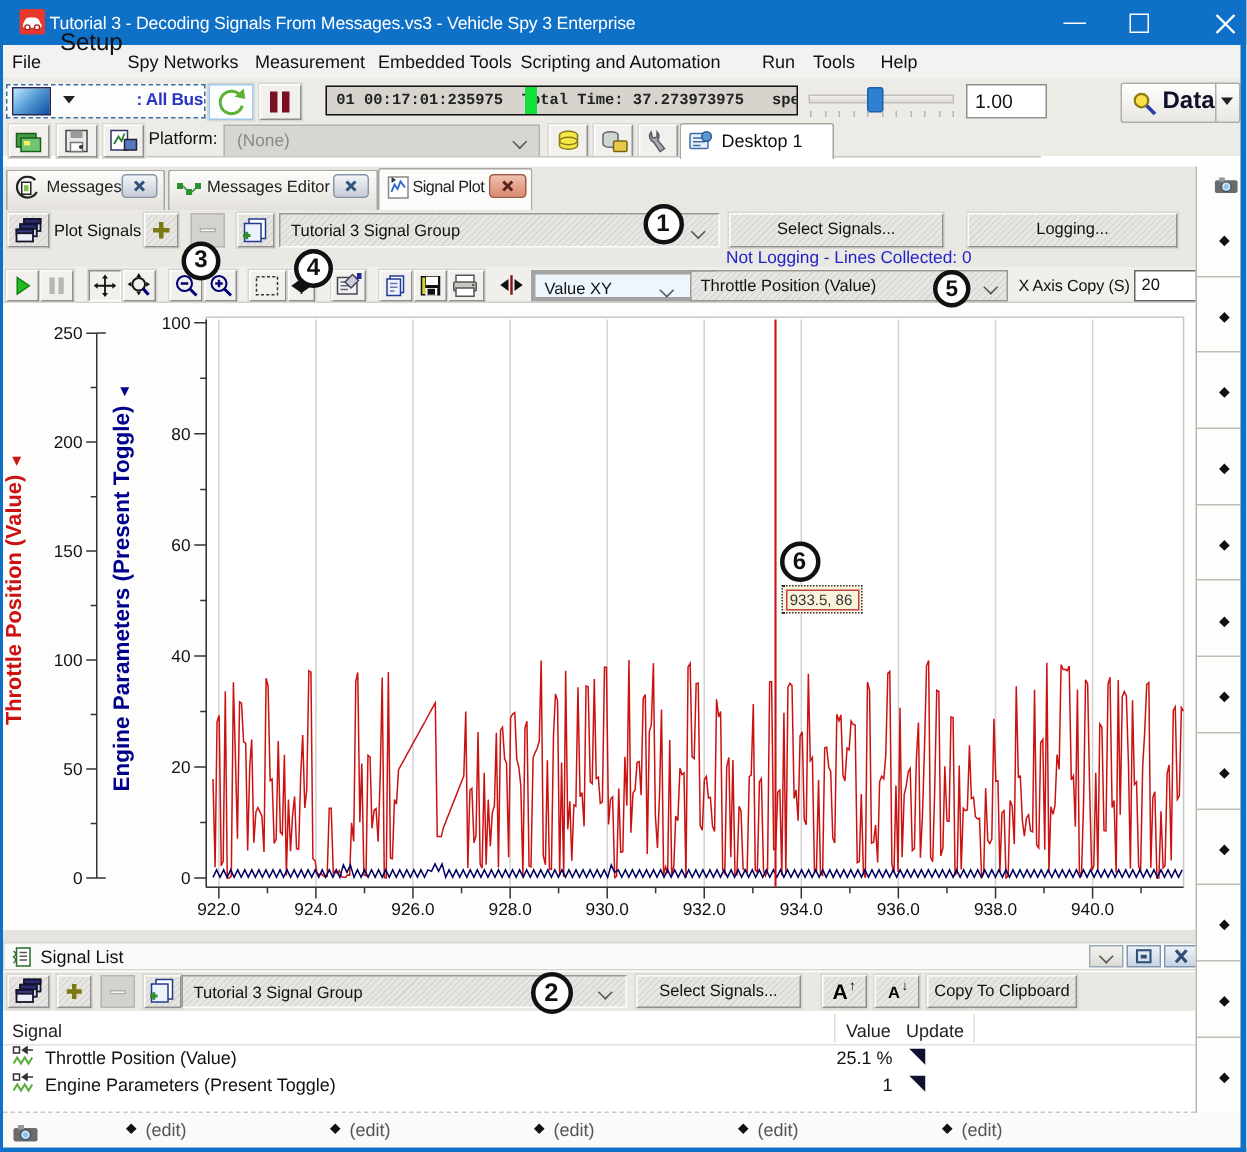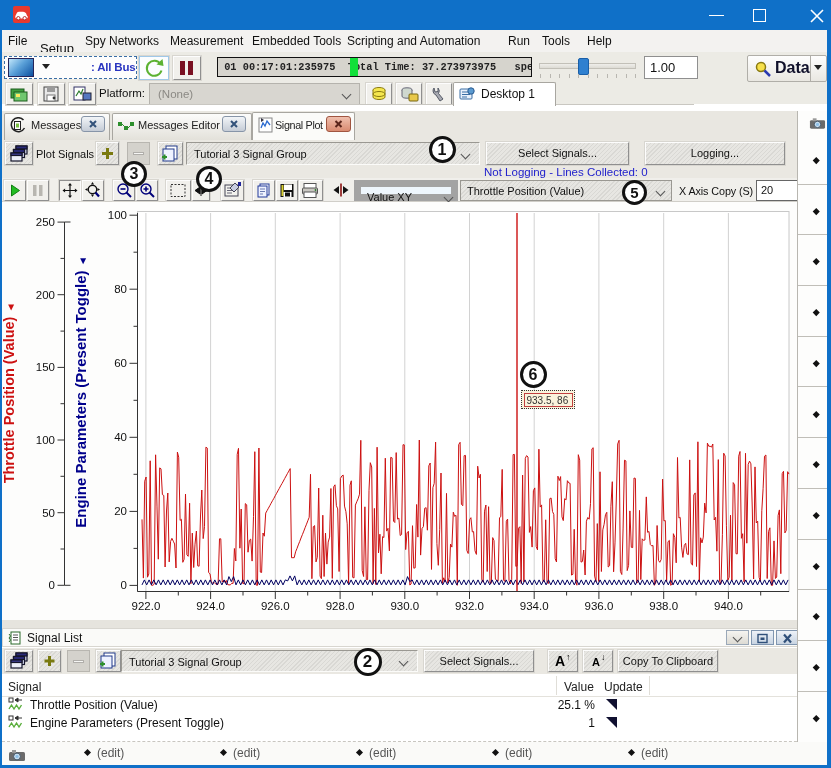--- a/index.html
+++ b/index.html
@@ -14,29 +14,30 @@
 
 <div class="abs" style="left:0;top:0;width:831px;height:30px;background:#0f70c8;"></div>
 <div class="abs" style="left:13px;top:6px;width:17px;height:17px;background:#e8392e;border-radius:2px;">
  <svg width="17" height="17" viewBox="0 0 15 15">
         <path d="M2 9 L3.5 6 Q4 5 5.5 5 L9 5 Q10.5 5 11.5 6.5 L12.5 9 Z" fill="#fff"></path>
         <rect x="2" y="8.5" width="11" height="2.5" rx="1" fill="#fff"></rect>
         <circle cx="4.7" cy="10.8" r="1.5" fill="#fff" stroke="#b02020" stroke-width="0.8"></circle>
         <circle cx="10.3" cy="10.8" r="1.5" fill="#fff" stroke="#b02020" stroke-width="0.8"></circle>
       </svg>
 </div>
+<div class="abs" style="left:33px;top:8px;color:#fff;font-size:11.8px;letter-spacing:-0.12px;">Tutorial 3 - Decoding Signals From Messages.vs3 - Vehicle Spy 3 Enterprise</div>
 <div class="abs" style="left:709px;top:14.5px;width:15px;height:1.6px;background:#fff;"></div>
 <div class="abs" style="left:753px;top:9px;width:13px;height:13px;border:1.5px solid #fff;"></div>
 <svg class="abs" style="left:810px;top:9px;" width="14" height="14" viewBox="0 0 14 14">
       <path d="M1 1 L13 13 M13 1 L1 13" stroke="#fff" stroke-width="1.6"></path>
     </svg>
 
 <div class="abs" style="left:2px;top:30px;width:825px;height:22px;background:#f3f2f0;"></div>
 <div class="abs" style="left:8px;top:34px;font-size:12px;color:#111;">File</div>
-<div class="abs" style="left:40px;top:41px;font-size:13px;color:#111;">Setup</div>
+<div class="abs" style="left:40px;top:20px;font-size:16px;color:#111;">Setup</div>
 <div class="abs" style="left:85px;top:34px;font-size:12px;color:#111;">Spy Networks</div>
 <div class="abs" style="left:170px;top:34px;font-size:12px;color:#111;">Measurement</div>
 <div class="abs" style="left:252px;top:34px;font-size:12px;color:#111;">Embedded Tools</div>
 <div class="abs" style="left:347px;top:34px;font-size:12px;color:#111;">Scripting and Automation</div>
 <div class="abs" style="left:508px;top:34px;font-size:12px;color:#111;">Run</div>
 <div class="abs" style="left:542px;top:34px;font-size:12px;color:#111;">Tools</div>
 <div class="abs" style="left:587px;top:34px;font-size:12px;color:#111;">Help</div>
 
 <div class="abs" style="left:2px;top:52px;width:825px;height:52px;background:#ecebe5;"></div>
 <div class="abs" style="left:4px;top:56px;width:133px;height:23px;border:1.5px dashed #3a6ea5;background:#fdfdfd;"></div>
@@ -264,21 +265,21 @@
         <rect x="4" y="2.5" width="12" height="5" fill="#fff" stroke="#555"></rect>
         <rect x="2.5" y="7" width="15" height="6" rx="1" fill="#c8c6c0" stroke="#555"></rect>
         <rect x="4" y="11" width="12" height="5.5" fill="#fff" stroke="#555"></rect>
         <circle cx="15.5" cy="9" r="0.9" fill="#2a7a2a"></circle>
       </svg></div>
 <div class="abs" style="left:332px;top:181px;"><svg width="18" height="18" viewBox="0 0 18 18">
         <path d="M1.5 9 L7 5 v8 Z M16.5 9 L11 5 v8 Z" fill="#111"></path>
         <path d="M9 2.5 v13" stroke="#8a1010" stroke-width="1.6"></path>
       </svg></div>
 
-<div class="abs" style="left:354px;top:180px;width:104px;height:21px;background:#eef6fd;border:7px solid #a3a3a3;">
+<div class="abs" style="left:354px;top:180px;width:123px;height:21px;background:#eef6fd;border:3px solid #a3a3a3;">
  <div class="abs" style="left:6px;top:4px;font-size:11px;color:#111;">Value XY</div>
  <div class="chev" style="left:84px;top:7px;"></div>
 </div>
 <div class="abs hatch" style="left:460px;top:180px;width:212px;height:21px;border:1px solid #9a9892;">
  <div class="abs" style="left:6px;top:4px;font-size:11px;color:#111;">Throttle Position (Value)</div>
  <div class="chev" style="left:196px;top:7px;"></div>
 </div>
 <div class="abs" style="left:679px;top:185px;font-size:10.8px;letter-spacing:-0.1px;color:#111;">X Axis Copy (S)</div>
 <div class="abs" style="left:756px;top:180px;width:42px;height:21px;background:#fff;border:1px solid #666;font-size:11px;line-height:19px;padding-left:4px;color:#111;">20</div>
 

